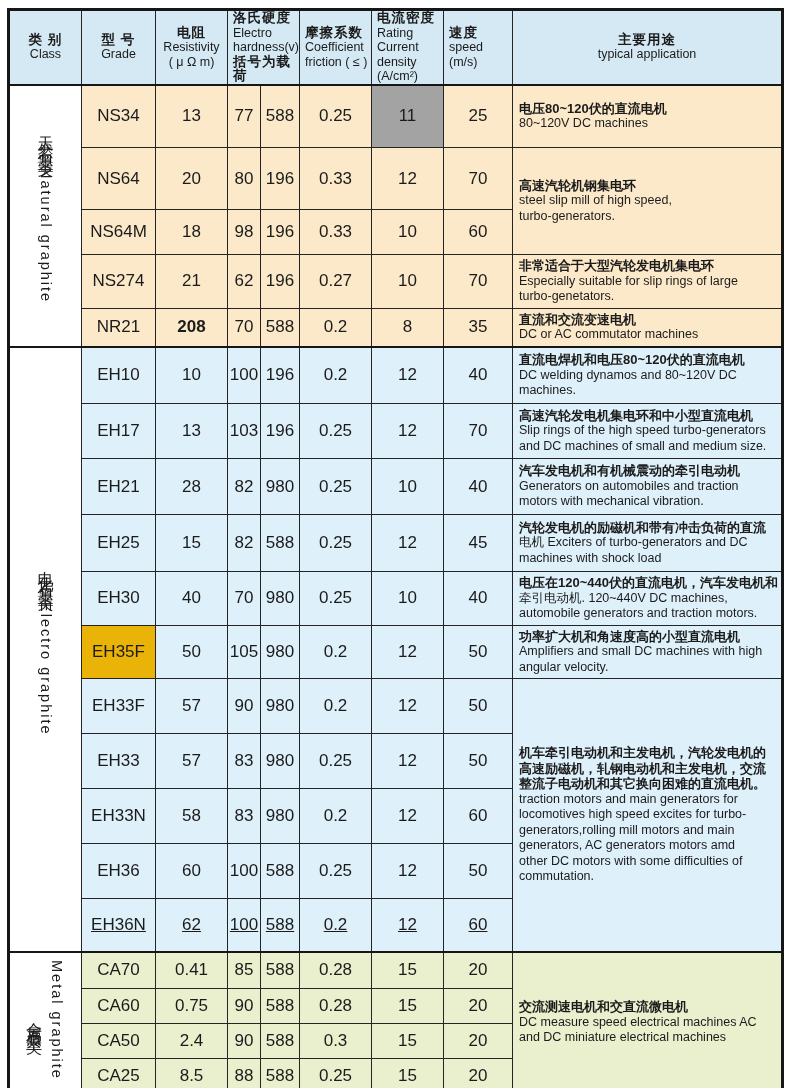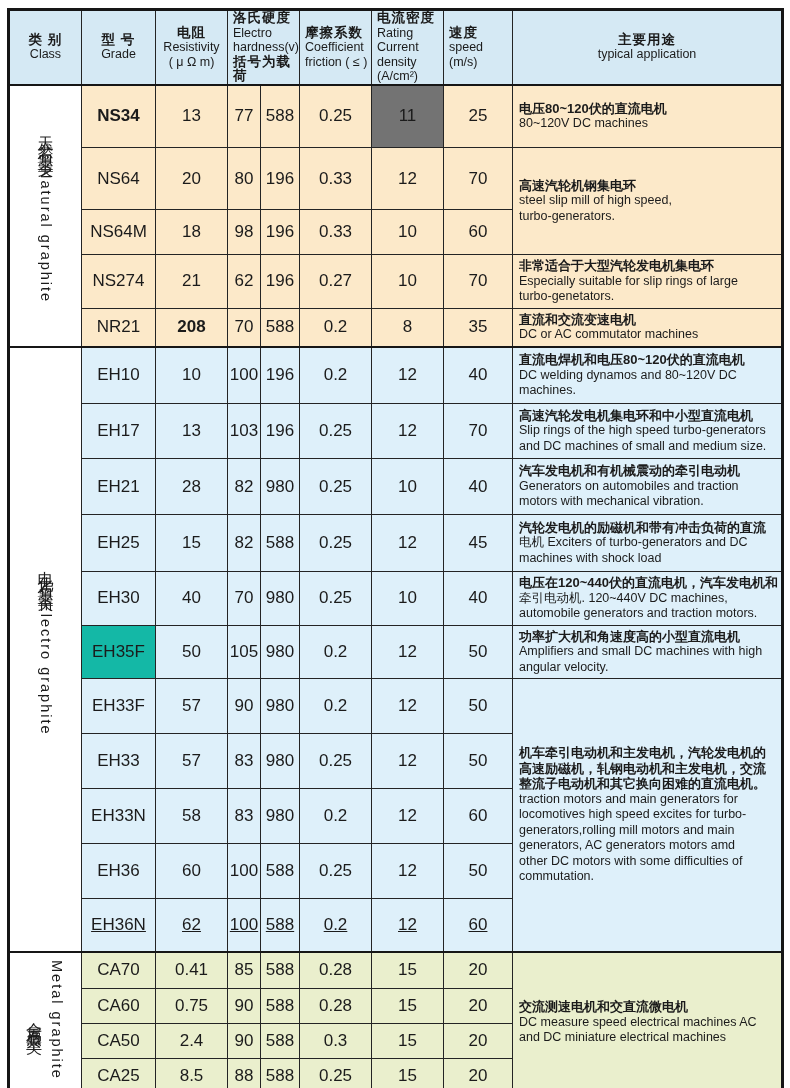--- a/index.html
+++ b/index.html
@@ -117,26 +117,26 @@
           </th>
           <th class="">
             <div class="hline hline-zh">主要用途</div>
             <div class="hline">typical application</div>
           </th>
         </tr>
       </thead>
     <tbody>
         <tr class="group-start" style="height: 63px;">
           <td class="class-label" rowspan="5"><div class="vlabel inline"><span class="zh">天然石墨类</span><span class="en">Natural graphite</span></div></td>
-          <td class="grade" style="background: rgb(252, 233, 201); font-weight: bold;">NS34</td>
+          <td class="grade" style="background: rgb(252, 233, 201);">NS34</td>
           <td class="num" style="background: rgb(252, 233, 201);">13</td>
           <td class="num" style="background: rgb(252, 233, 201); margin-left: 37px;">77</td>
           <td class="num" style="background: rgb(252, 233, 201);">588</td>
           <td class="num" style="background: rgb(252, 233, 201);">0.25</td>
-          <td class="num" style="background: #737373;">11</td>
+          <td class="num" style="background: #a3a3a3;">11</td>
           <td class="num" style="background: rgb(252, 233, 201);">25</td>
           <td class="app" rowspan="1" style="background: rgb(252, 233, 201);">
             <div class="line zh">电压80~120伏的直流电机</div>
             <div class="line">80~120V DC machines</div>
           </td>
         </tr>
         <tr style="height: 62px;">
           <td class="grade" style="background: rgb(252, 233, 201);">NS64</td>
           <td class="num" style="background: rgb(252, 233, 201);">20</td>
           <td class="num" style="background: rgb(252, 233, 201);">80</td>
@@ -251,21 +251,21 @@
           <td class="num" style="background: rgb(222, 240, 250);">0.25</td>
           <td class="num" style="background: rgb(222, 240, 250);">10</td>
           <td class="num" style="background: rgb(222, 240, 250);">40</td>
           <td class="app" rowspan="1" style="background: rgb(222, 240, 250);">
             <div class="line zh">电压在120~440伏的直流电机，汽车发电机和</div>
             <div class="line">牵引电动机. 120~440V DC machines,</div>
             <div class="line">automobile generators and traction motors.</div>
           </td>
         </tr>
         <tr style="height: 53px;">
-          <td class="grade" style="background: #14b8a6;">EH35F</td>
+          <td class="grade" style="background: #eab308;">EH35F</td>
           <td class="num" style="background: rgb(222, 240, 250);">50</td>
           <td class="num" style="background: rgb(222, 240, 250);">105</td>
           <td class="num" style="background: rgb(222, 240, 250);">980</td>
           <td class="num" style="background: rgb(222, 240, 250);">0.2</td>
           <td class="num" style="background: rgb(222, 240, 250);">12</td>
           <td class="num" style="background: rgb(222, 240, 250);">50</td>
           <td class="app" rowspan="1" style="background: rgb(222, 240, 250);">
             <div class="line zh">功率扩大机和角速度高的小型直流电机</div>
             <div class="line">Amplifiers and small DC machines with high</div>
             <div class="line">angular velocity.</div>

